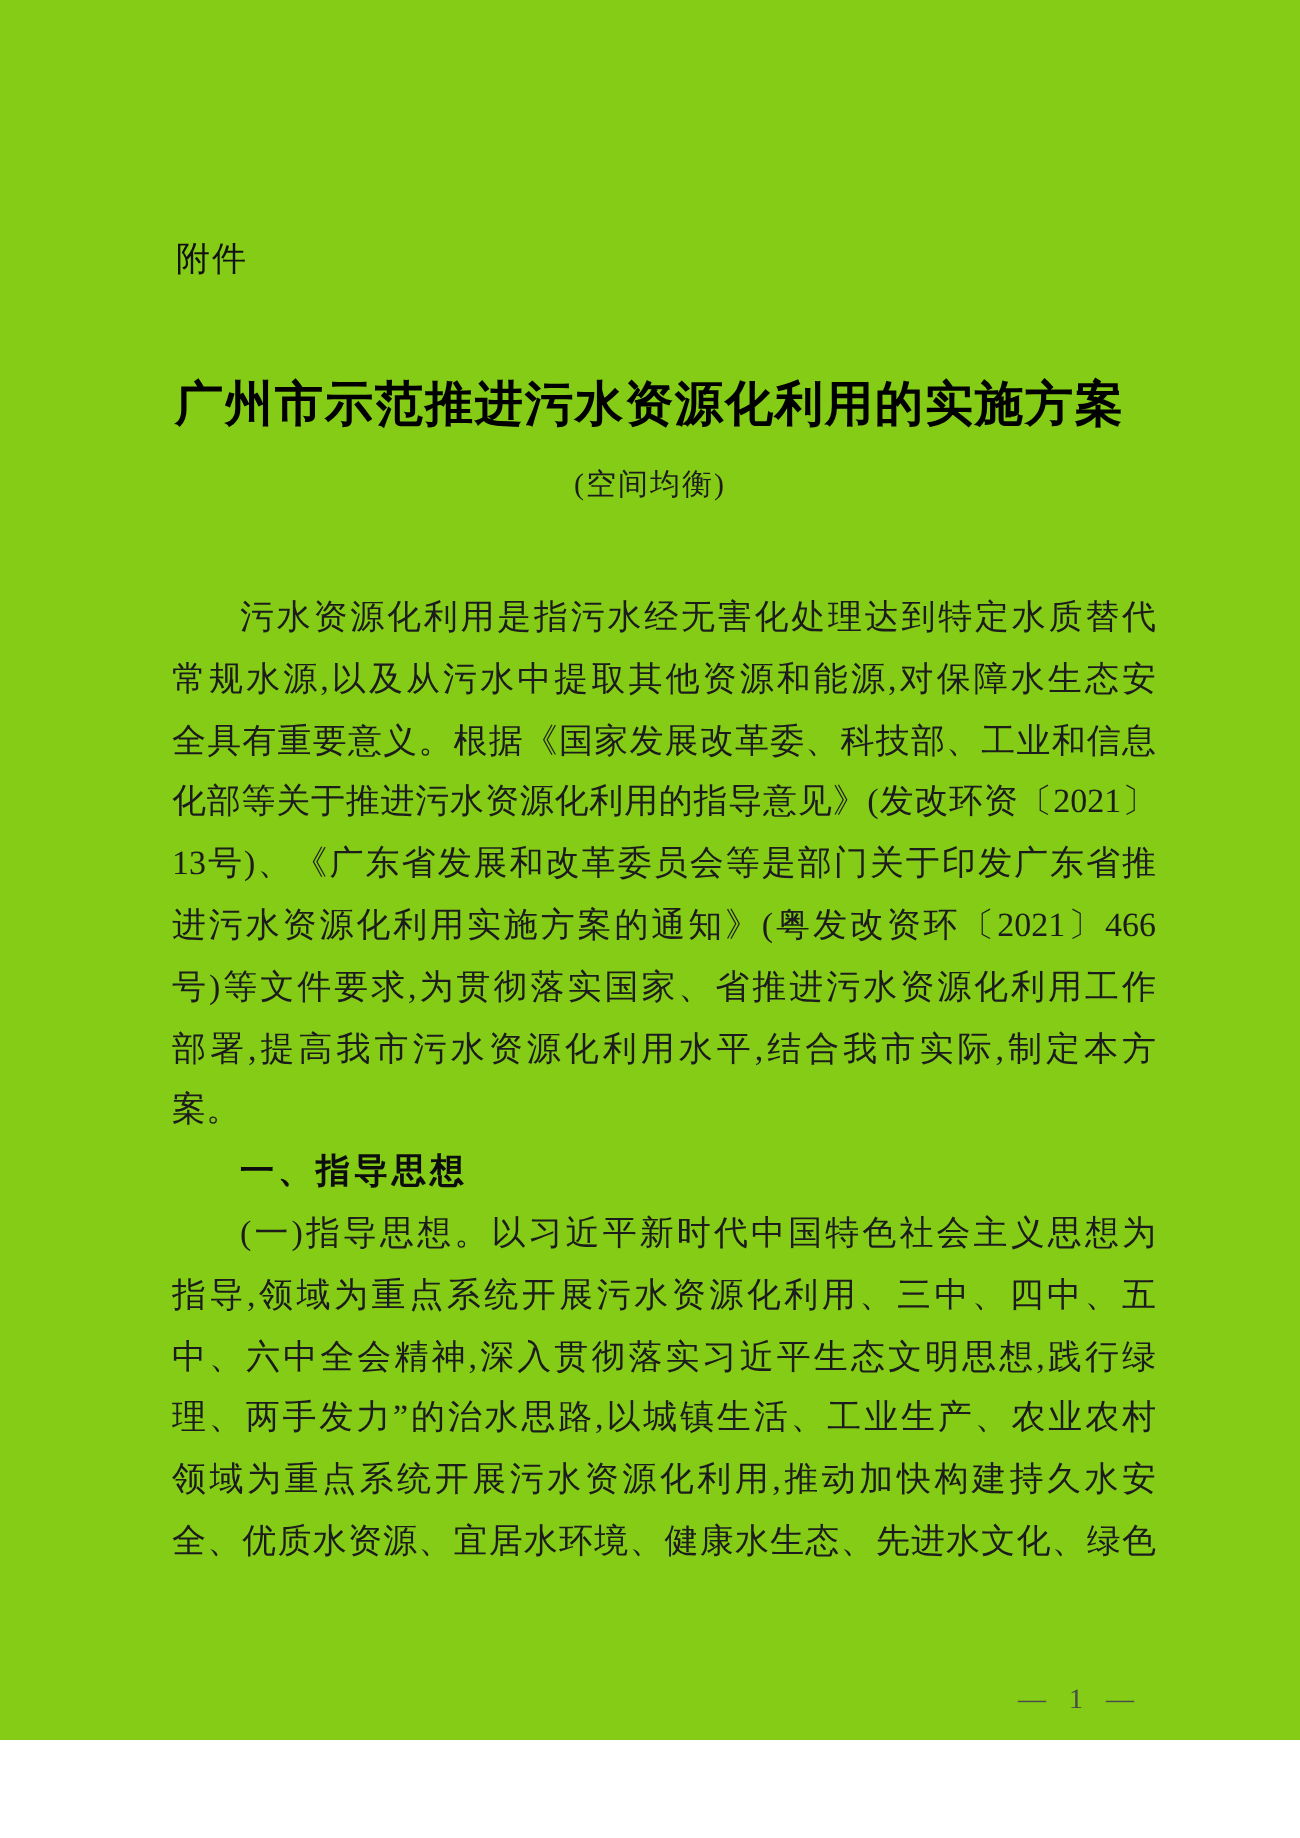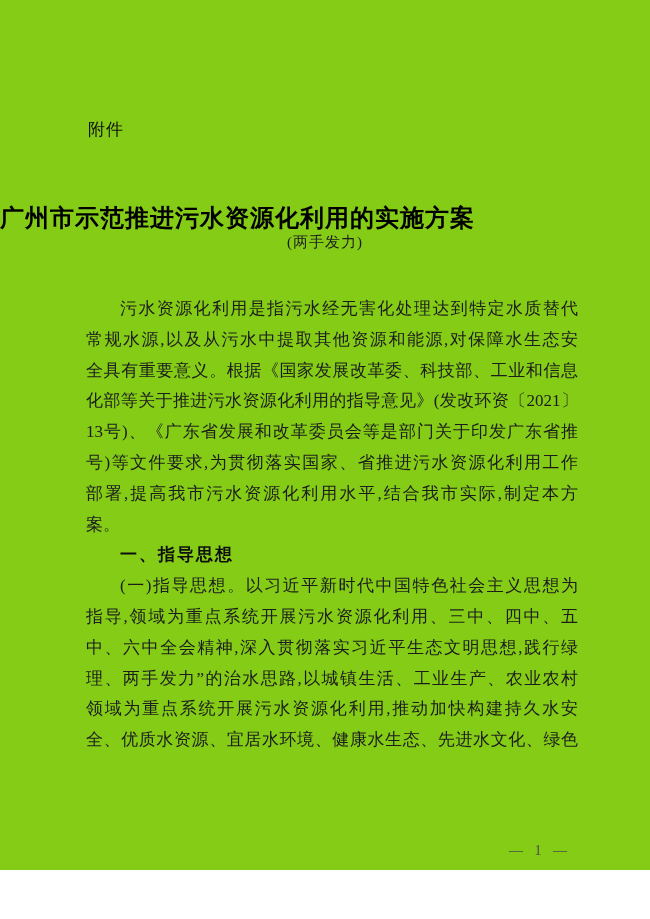--- a/index.html
+++ b/index.html
@@ -22,26 +22,26 @@
     font-family: "Liberation Sans", "DejaVu Sans", sans-serif;
     font-size: 17px;
     letter-spacing: 1px;
     color: #111;
   }
   .doc-title {
     position: absolute;
     left: 0;
     top: 186px;
     width: 650px;
+    text-align: center;
     font-family: "Liberation Serif", "DejaVu Serif", serif;
     font-weight: bold;
     font-size: 24px;
     letter-spacing: 1px;
     color: #000;
-    margin-top: 16px;
   }
   .doc-subtitle {
     position: absolute;
     left: 0;
     top: 233px;
     width: 650px;
     text-align: center;
     font-family: "Liberation Serif", "DejaVu Serif", serif;
     font-size: 15px;
     letter-spacing: 1px;
@@ -90,29 +90,30 @@
 </style>
 </head>
 <body>
 
 <div class="page">
 
   <div class="attachment-label">附件</div>
 
   <h1 class="doc-title">广州市示范推进污水资源化利用的实施方案</h1>
 
-  <div class="doc-subtitle">(两手发力)</div>
+  <div class="doc-subtitle">(空间均衡)</div>
 
   <div class="body-text">
 
     <div class="body-line line-full line-indent">污水资源化利用是指污水经无害化处理达到特定水质替代</div>
     <div class="body-line line-full">常规水源,以及从污水中提取其他资源和能源,对保障水生态安</div>
     <div class="body-line line-full">全具有重要意义。根据《国家发展改革委、科技部、工业和信息</div>
     <div class="body-line line-full">化部等关于推进污水资源化利用的指导意见》(发改环资〔2021〕</div>
     <div class="body-line line-full">13号)、《广东省发展和改革委员会等是部门关于印发广东省推</div>
+    <div class="body-line line-full">进污水资源化利用实施方案的通知》(粤发改资环〔2021〕466</div>
     <div class="body-line line-full">号)等文件要求,为贯彻落实国家、省推进污水资源化利用工作</div>
     <div class="body-line line-full">部署,提高我市污水资源化利用水平,结合我市实际,制定本方</div>
     <div class="body-line line-short">案。</div>
 
     <div class="section-heading">一、指导思想</div>
 
     <div class="body-line line-full line-indent">(一)指导思想。以习近平新时代中国特色社会主义思想为</div>
     <div class="body-line line-full">指导,领域为重点系统开展污水资源化利用、三中、四中、五</div>
     <div class="body-line line-full">中、六中全会精神,深入贯彻落实习近平生态文明思想,践行绿</div>
     <div class="body-line line-full">理、两手发力”的治水思路,以城镇生活、工业生产、农业农村</div>

